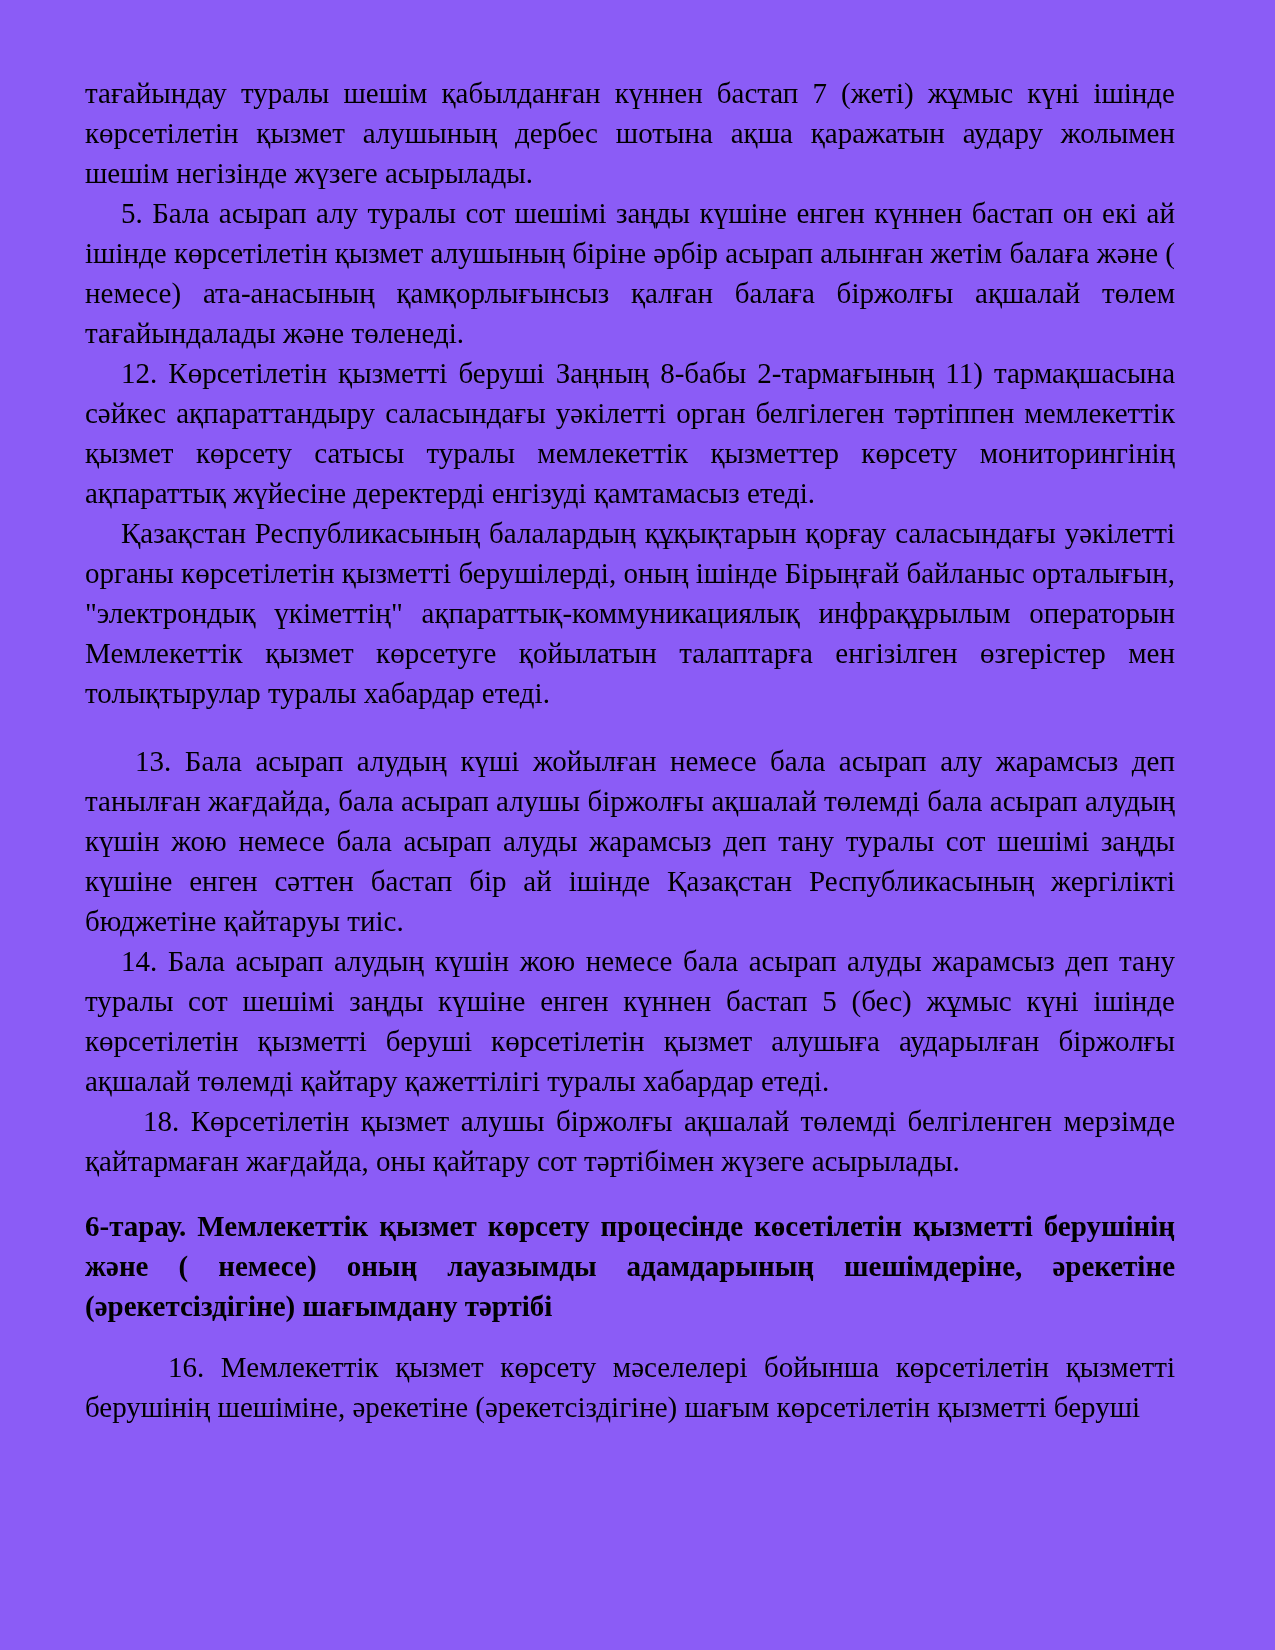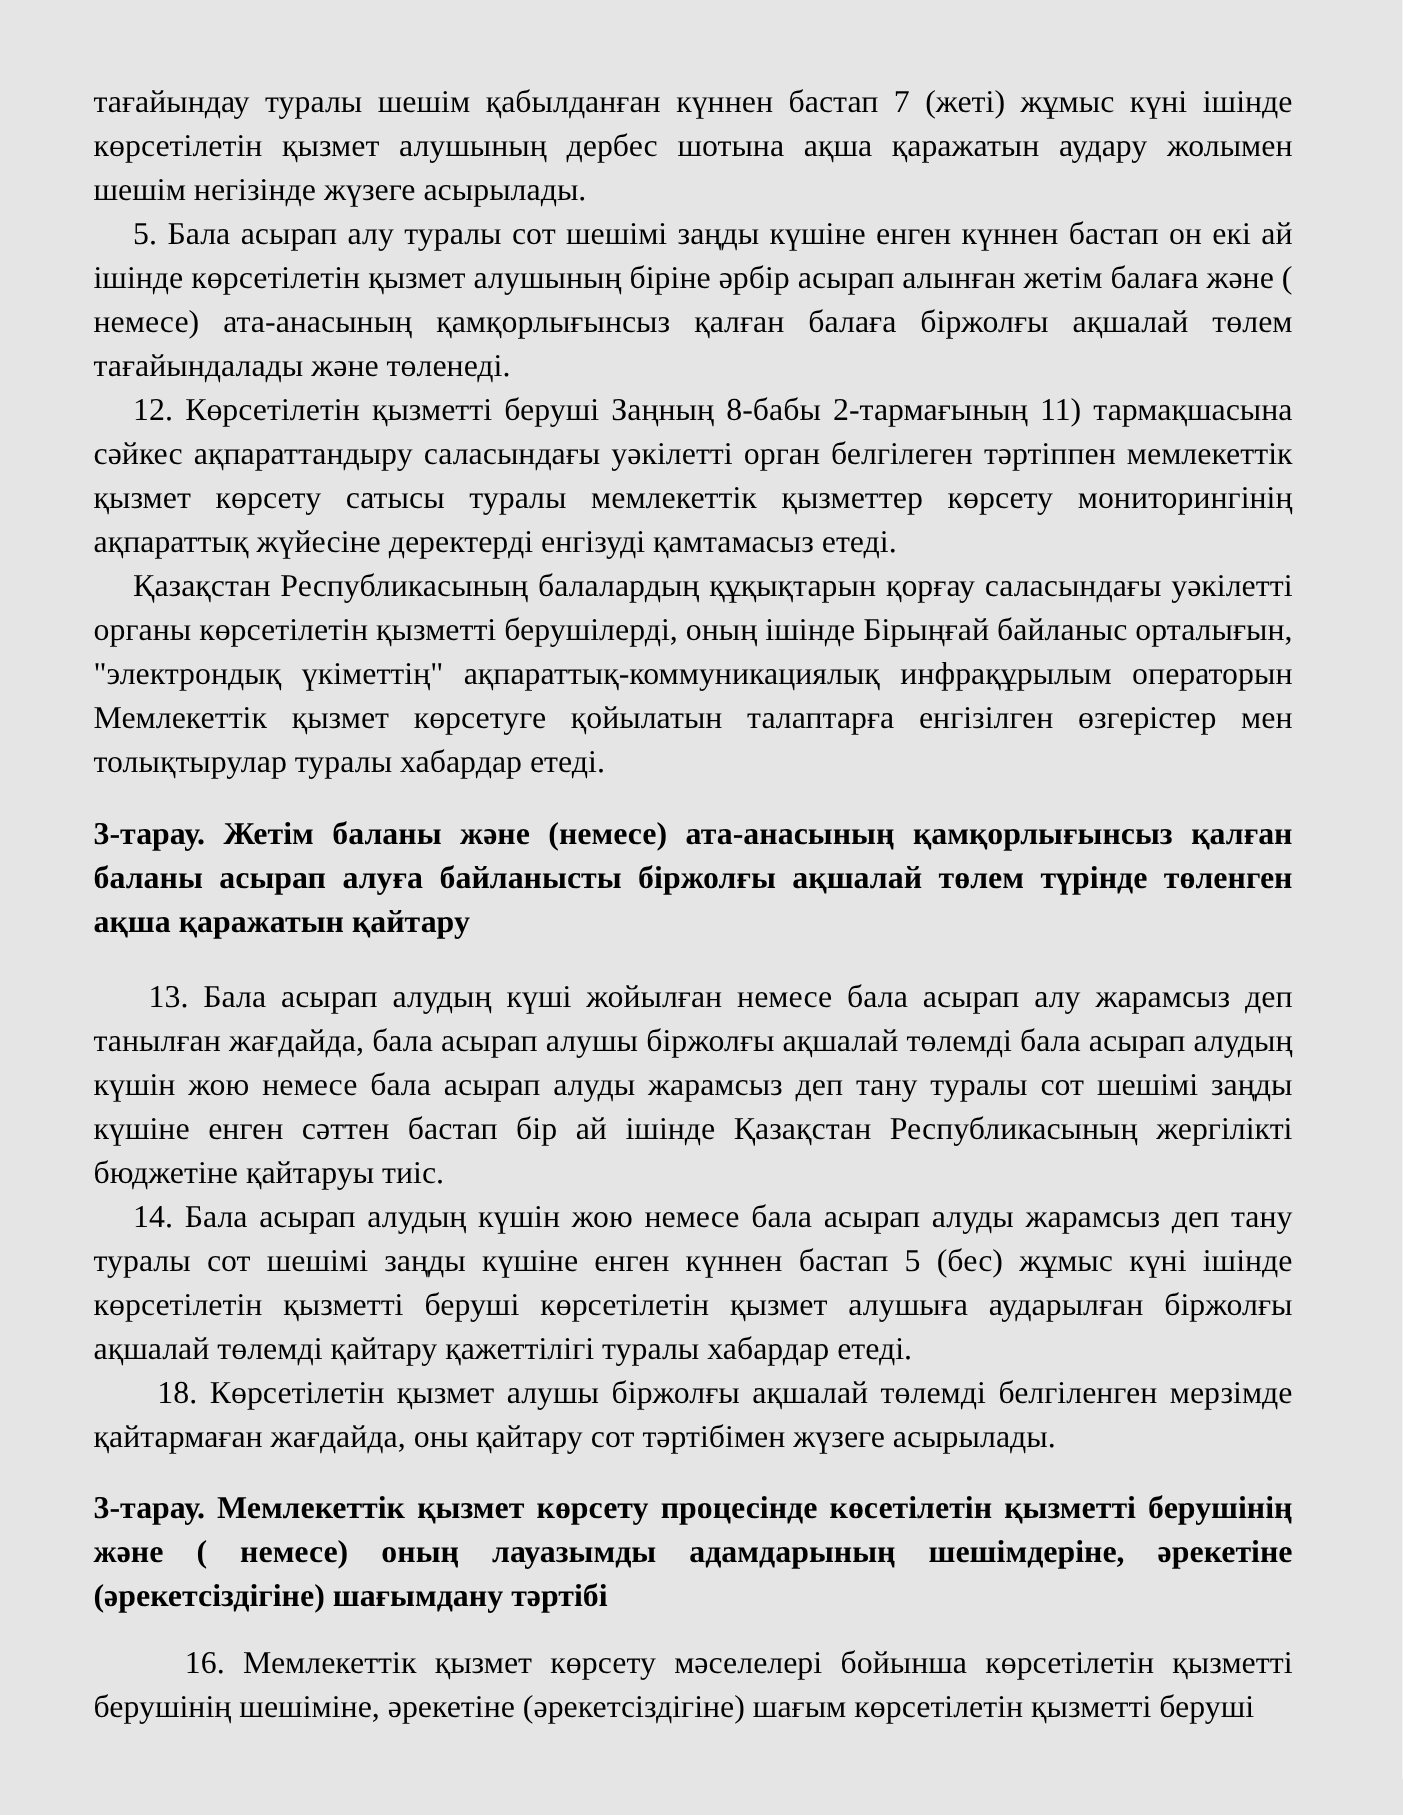--- a/index.html
+++ b/index.html
@@ -5,21 +5,21 @@
   html, body {
     margin: 0;
     padding: 0;
     background: #ffffff;
   }
   .page {
     position: relative;
     width: 1275px;
     height: 1650px;
     margin: 0 auto;
-    background: #e5e5e5;
+    background: #8b5cf6;
     color: #000000;
     box-sizing: border-box;
     padding: 73px 100px 40px 85px;
     font-family: "Liberation Serif", "DejaVu Serif", serif;
     font-size: 29px;
     line-height: 40px;
     overflow: hidden;
   }
   .page p, .page h2 {
     margin: 0;
@@ -47,25 +47,24 @@
 
   <p class="body">тағайындау туралы шешім қабылданған күннен бастап 7 (жеті) жұмыс күні ішінде көрсетілетін қызмет алушының дербес шотына ақша қаражатын аудару жолымен шешім негізінде жүзеге асырылады.</p>
 
   <p class="body indent-sm">5. Бала асырап алу туралы сот шешімі заңды күшіне енген күннен бастап он екі ай ішінде көрсетілетін қызмет алушының біріне әрбір асырап алынған жетім балаға және ( немесе) ата-анасының қамқорлығынсыз қалған балаға біржолғы ақшалай төлем тағайындалады және төленеді.</p>
 
 
   <p class="body indent-sm">12. Көрсетілетін қызметті беруші Заңның 8-бабы 2-тармағының 11) тармақшасына сәйкес ақпараттандыру саласындағы уәкілетті орган белгілеген тәртіппен мемлекеттік қызмет көрсету сатысы туралы мемлекеттік қызметтер көрсету мониторингінің ақпараттық жүйесіне деректерді енгізуді қамтамасыз етеді.</p>
 
   <p class="body indent-sm">Қазақстан Республикасының балалардың құқықтарын қорғау саласындағы уәкілетті органы көрсетілетін қызметті берушілерді, оның ішінде Бірыңғай байланыс орталығын, "электрондық үкіметтің" ақпараттық-коммуникациялық инфрақұрылым операторын Мемлекеттік қызмет көрсетуге қойылатын талаптарға енгізілген өзгерістер мен толықтырулар туралы хабардар етеді.</p>
 
-  <h2 class="chapter">3-тарау. Жетім баланы және (немесе) ата-анасының қамқорлығынсыз қалған баланы асырап алуға байланысты біржолғы ақшалай төлем түрінде төленген ақша қаражатын қайтару</h2>
 
   <p class="body indent-md">13. Бала асырап алудың күші жойылған немесе бала асырап алу жарамсыз деп танылған жағдайда, бала асырап алушы біржолғы ақшалай төлемді бала асырап алудың күшін жою немесе бала асырап алуды жарамсыз деп тану туралы сот шешімі заңды күшіне енген сәттен бастап бір ай ішінде Қазақстан Республикасының жергілікті бюджетіне қайтаруы тиіс.</p>
 
   <p class="body indent-sm">14. Бала асырап алудың күшін жою немесе бала асырап алуды жарамсыз деп тану туралы сот шешімі заңды күшіне енген күннен бастап 5 (бес) жұмыс күні ішінде көрсетілетін қызметті беруші көрсетілетін қызмет алушыға аударылған біржолғы ақшалай төлемді қайтару қажеттілігі туралы хабардар етеді.</p>
 
   <p class="body indent-lg">18. Көрсетілетін қызмет алушы біржолғы ақшалай төлемді белгіленген мерзімде қайтармаған жағдайда, оны қайтару сот тәртібімен жүзеге асырылады.</p>
 
-  <h2 class="chapter">3-тарау. Мемлекеттік қызмет көрсету процесінде көсетілетін қызметті берушінің және ( немесе) оның лауазымды адамдарының шешімдеріне, әрекетіне (әрекетсіздігіне) шағымдану тәртібі</h2>
+  <h2 class="chapter">6-тарау. Мемлекеттік қызмет көрсету процесінде көсетілетін қызметті берушінің және ( немесе) оның лауазымды адамдарының шешімдеріне, әрекетіне (әрекетсіздігіне) шағымдану тәртібі</h2>
 
   <p class="body indent-xl">16. Мемлекеттік қызмет көрсету мәселелері бойынша көрсетілетін қызметті берушінің шешіміне, әрекетіне (әрекетсіздігіне) шағым көрсетілетін қызметті беруші</p>
 
 </div>
 
 </body></html>

